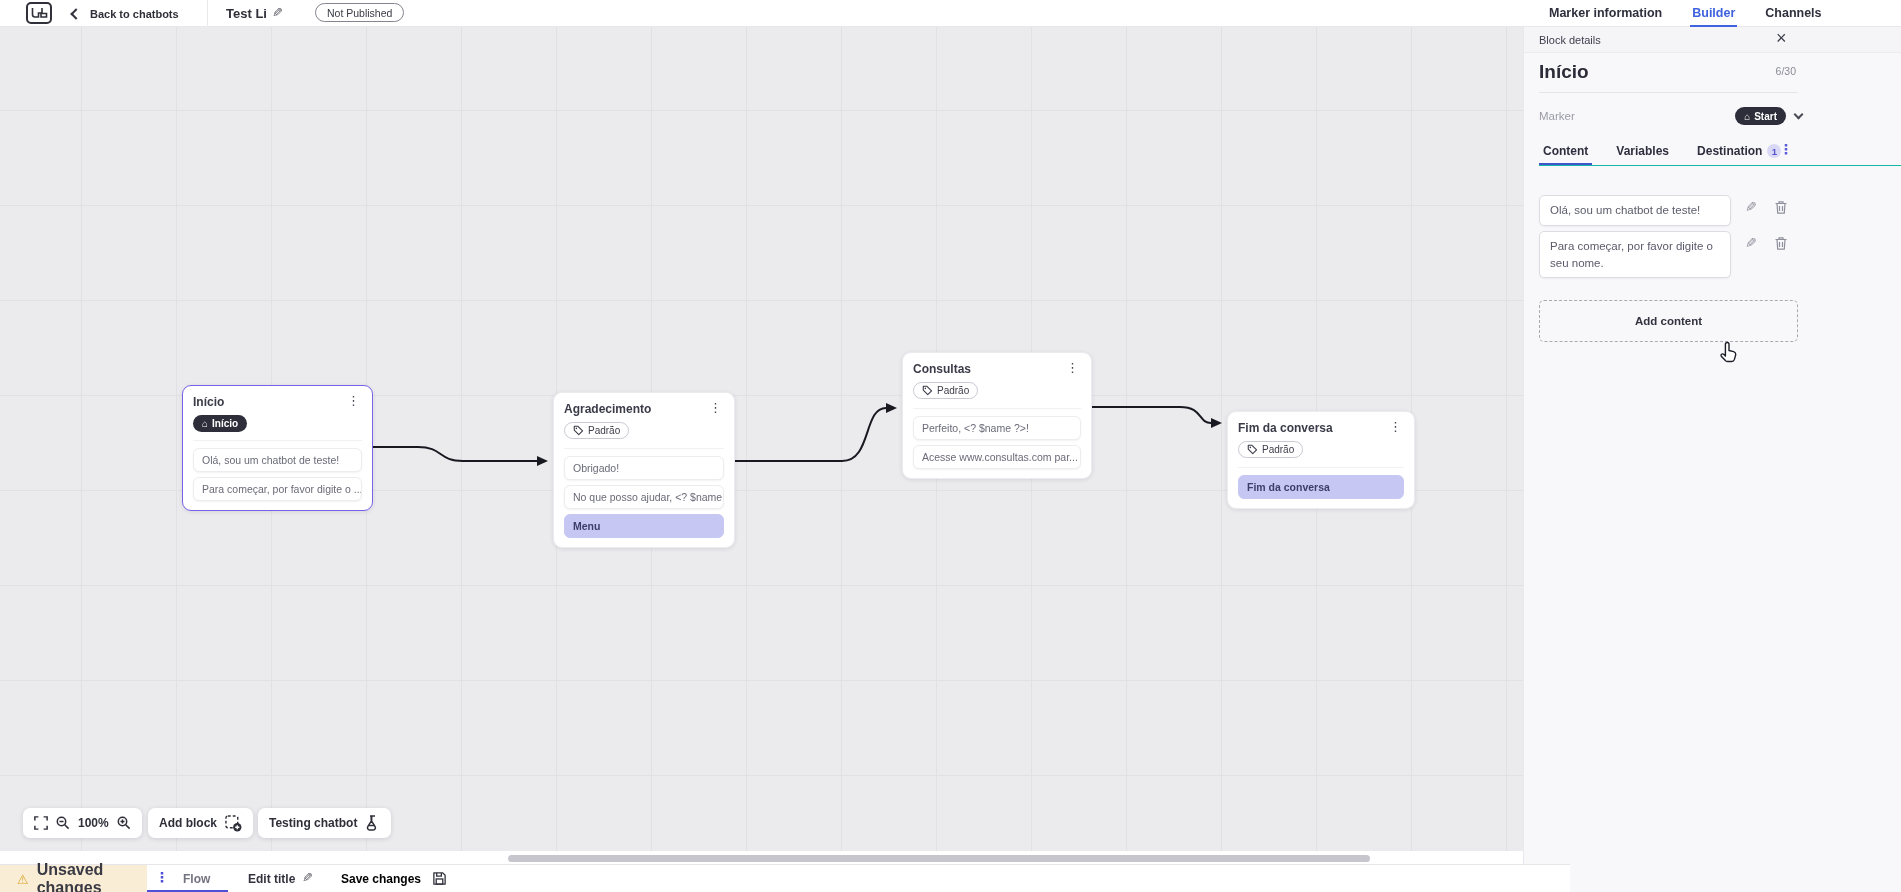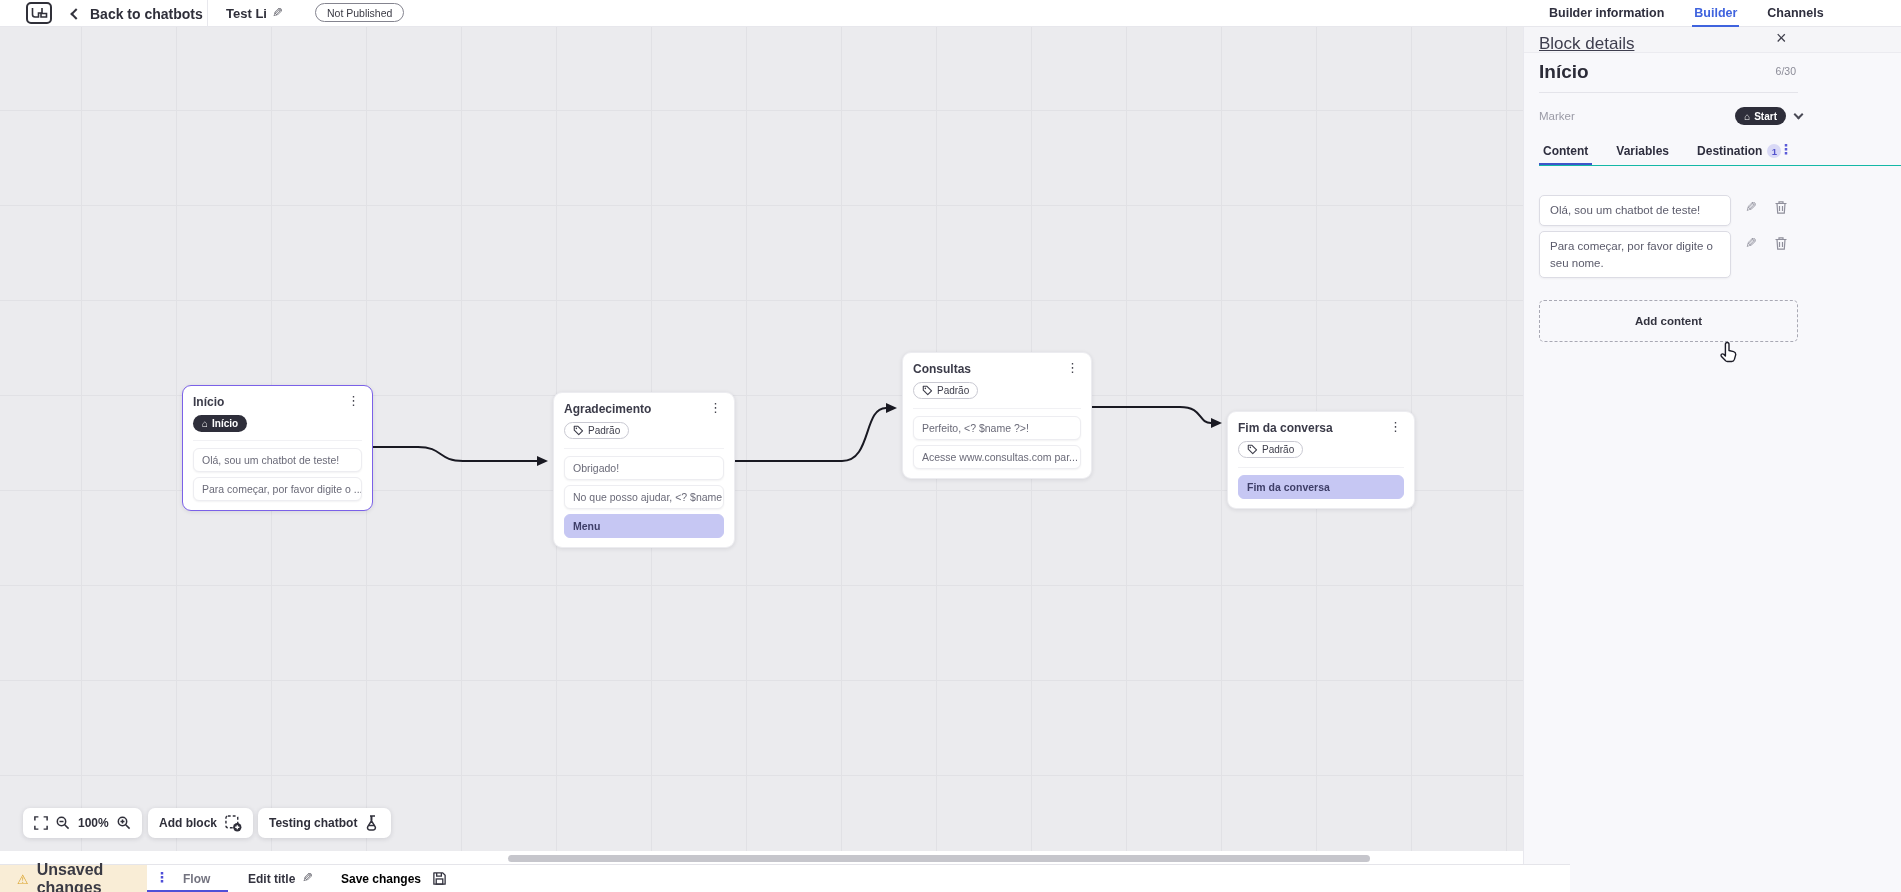--- a/index.html
+++ b/index.html
@@ -7,21 +7,21 @@
     font-family:"Liberation Sans","DejaVu Sans",sans-serif; color:#33333f; }
 
   
   .topbar { position:absolute; left:0; top:0; width:1901px; height:27px; background:#fff;
     border-bottom:1px solid #e7e7ec; z-index:30; }
   .logo { position:absolute; left:26px; top:2px; width:26px; height:22px; border:2px solid #303039;
     border-radius:5px; display:flex; align-items:center; justify-content:center; background:#fff; }
   .backwrap { position:absolute; left:72px; top:0; height:27px; display:flex; align-items:center; gap:10px; cursor:pointer; }
   .chev-left { width:8px; height:8px; border-left:2px solid #33333d; border-bottom:2px solid #33333d;
     transform:rotate(45deg); margin-top:1px; }
-  .back-label { font-size:14px; font-weight:bold; color:#2f2f3a; }
+  .back-label { font-size:11px; font-weight:bold; color:#2f2f3a; }
   .tb-divider { position:absolute; left:207px; top:0; width:1px; height:27px; background:#e8e8ed; }
   .doc-title { position:absolute; left:226px; top:6px; font-size:13px; font-weight:bold; color:#2f2f3a; }
   .tb-pencil { position:absolute; left:272px; top:5px; font-size:13px; color:#55555f;
     transform:scaleX(-1); cursor:pointer; }
   .status-pill { position:absolute; left:315px; top:3px; height:19px; border:1px solid #84848f;
     border-radius:99px; padding:0 11px; display:flex; align-items:center; font-size:10.5px; color:#3a3a44; background:#fff; }
   .top-tabs { position:absolute; left:1547px; top:0; height:27px; display:flex; gap:26px; }
   .ttab { height:27px; display:flex; align-items:center; font-size:12.5px; font-weight:bold;
     color:#2f2f3e; cursor:pointer; border-bottom:2px solid transparent; padding:0 2px; }
   .ttab.active { color:#3f63de; border-bottom-color:#3f63de; }
@@ -67,21 +67,21 @@
   
   .hscroll-track { position:absolute; left:0; top:824px; width:1523px; height:15px; background:#fff; }
   .hscroll-thumb { position:absolute; left:508px; top:4px; width:862px; height:7px; background:#c6c6cc;
     border-radius:4px; cursor:grab; }
 
   
   .panel { position:absolute; left:1523px; top:27px; width:378px; height:865px; background:#f8f8fb;
     border-left:1px solid #e8e8ee; z-index:20; }
   .phead { position:absolute; left:0; top:0; width:378px; height:26px; background:#f5f5f8;
     border-bottom:1px solid #ebebf0; }
-  .phead-label { position:absolute; left:15px; top:7px; font-size:17px; color:#3e3e4e;text-decoration:underline; }
+  .phead-label { position:absolute; left:15px; top:7px; font-size:11px; color:#3e3e4e; }
   .pclose { position:absolute; left:252px; top:1px; font-size:18px; color:#3f3f4c; cursor:pointer; }
   .ptitle-row { position:absolute; left:15px; top:34px; width:259px; border-bottom:1px solid #e4e4ea;
     padding-bottom:9px; }
   .ptitle { font-size:19px; font-weight:bold; color:#2c2c38; }
   .pcount { position:absolute; right:2px; top:4px; font-size:10.5px; color:#8b8b97; }
   .marker-row { position:absolute; left:15px; top:78px; width:259px; height:22px; }
   .marker-label { font-size:11.5px; color:#9b9ba6; line-height:22px; }
   .start-pill { position:absolute; right:12px; top:2px; height:18px; background:#2e2e3a; color:#fff;
     border-radius:99px; display:flex; align-items:center; gap:4px; padding:0 9px; font-size:10px;
     font-weight:bold; cursor:pointer; }
@@ -142,21 +142,21 @@
   </div>
   <div class="backwrap">
     <span class="chev-left"></span>
     <span class="back-label">Back to chatbots</span>
   </div>
   <div class="tb-divider"></div>
   <span class="doc-title">Test Li</span>
   <span class="tb-pencil">✎</span>
   <span class="status-pill">Not Published</span>
   <div class="top-tabs">
-    <div class="ttab">Builder information</div>
+    <div class="ttab">Marker information</div>
     <div class="ttab active">Builder</div>
     <div class="ttab">Channels</div>
   </div>
 </div>
 
 <div class="canvas">
 
   <svg class="wires" viewBox="0 0 1523 839">
     <path d="M373,420 L418,420 C443,420 438,434 463,434 L537,434" fill="none" stroke="#191922" stroke-width="2" stroke-linecap="round"></path>
     <polygon points="537,429 548,434 537,439" fill="#191922"></polygon>

